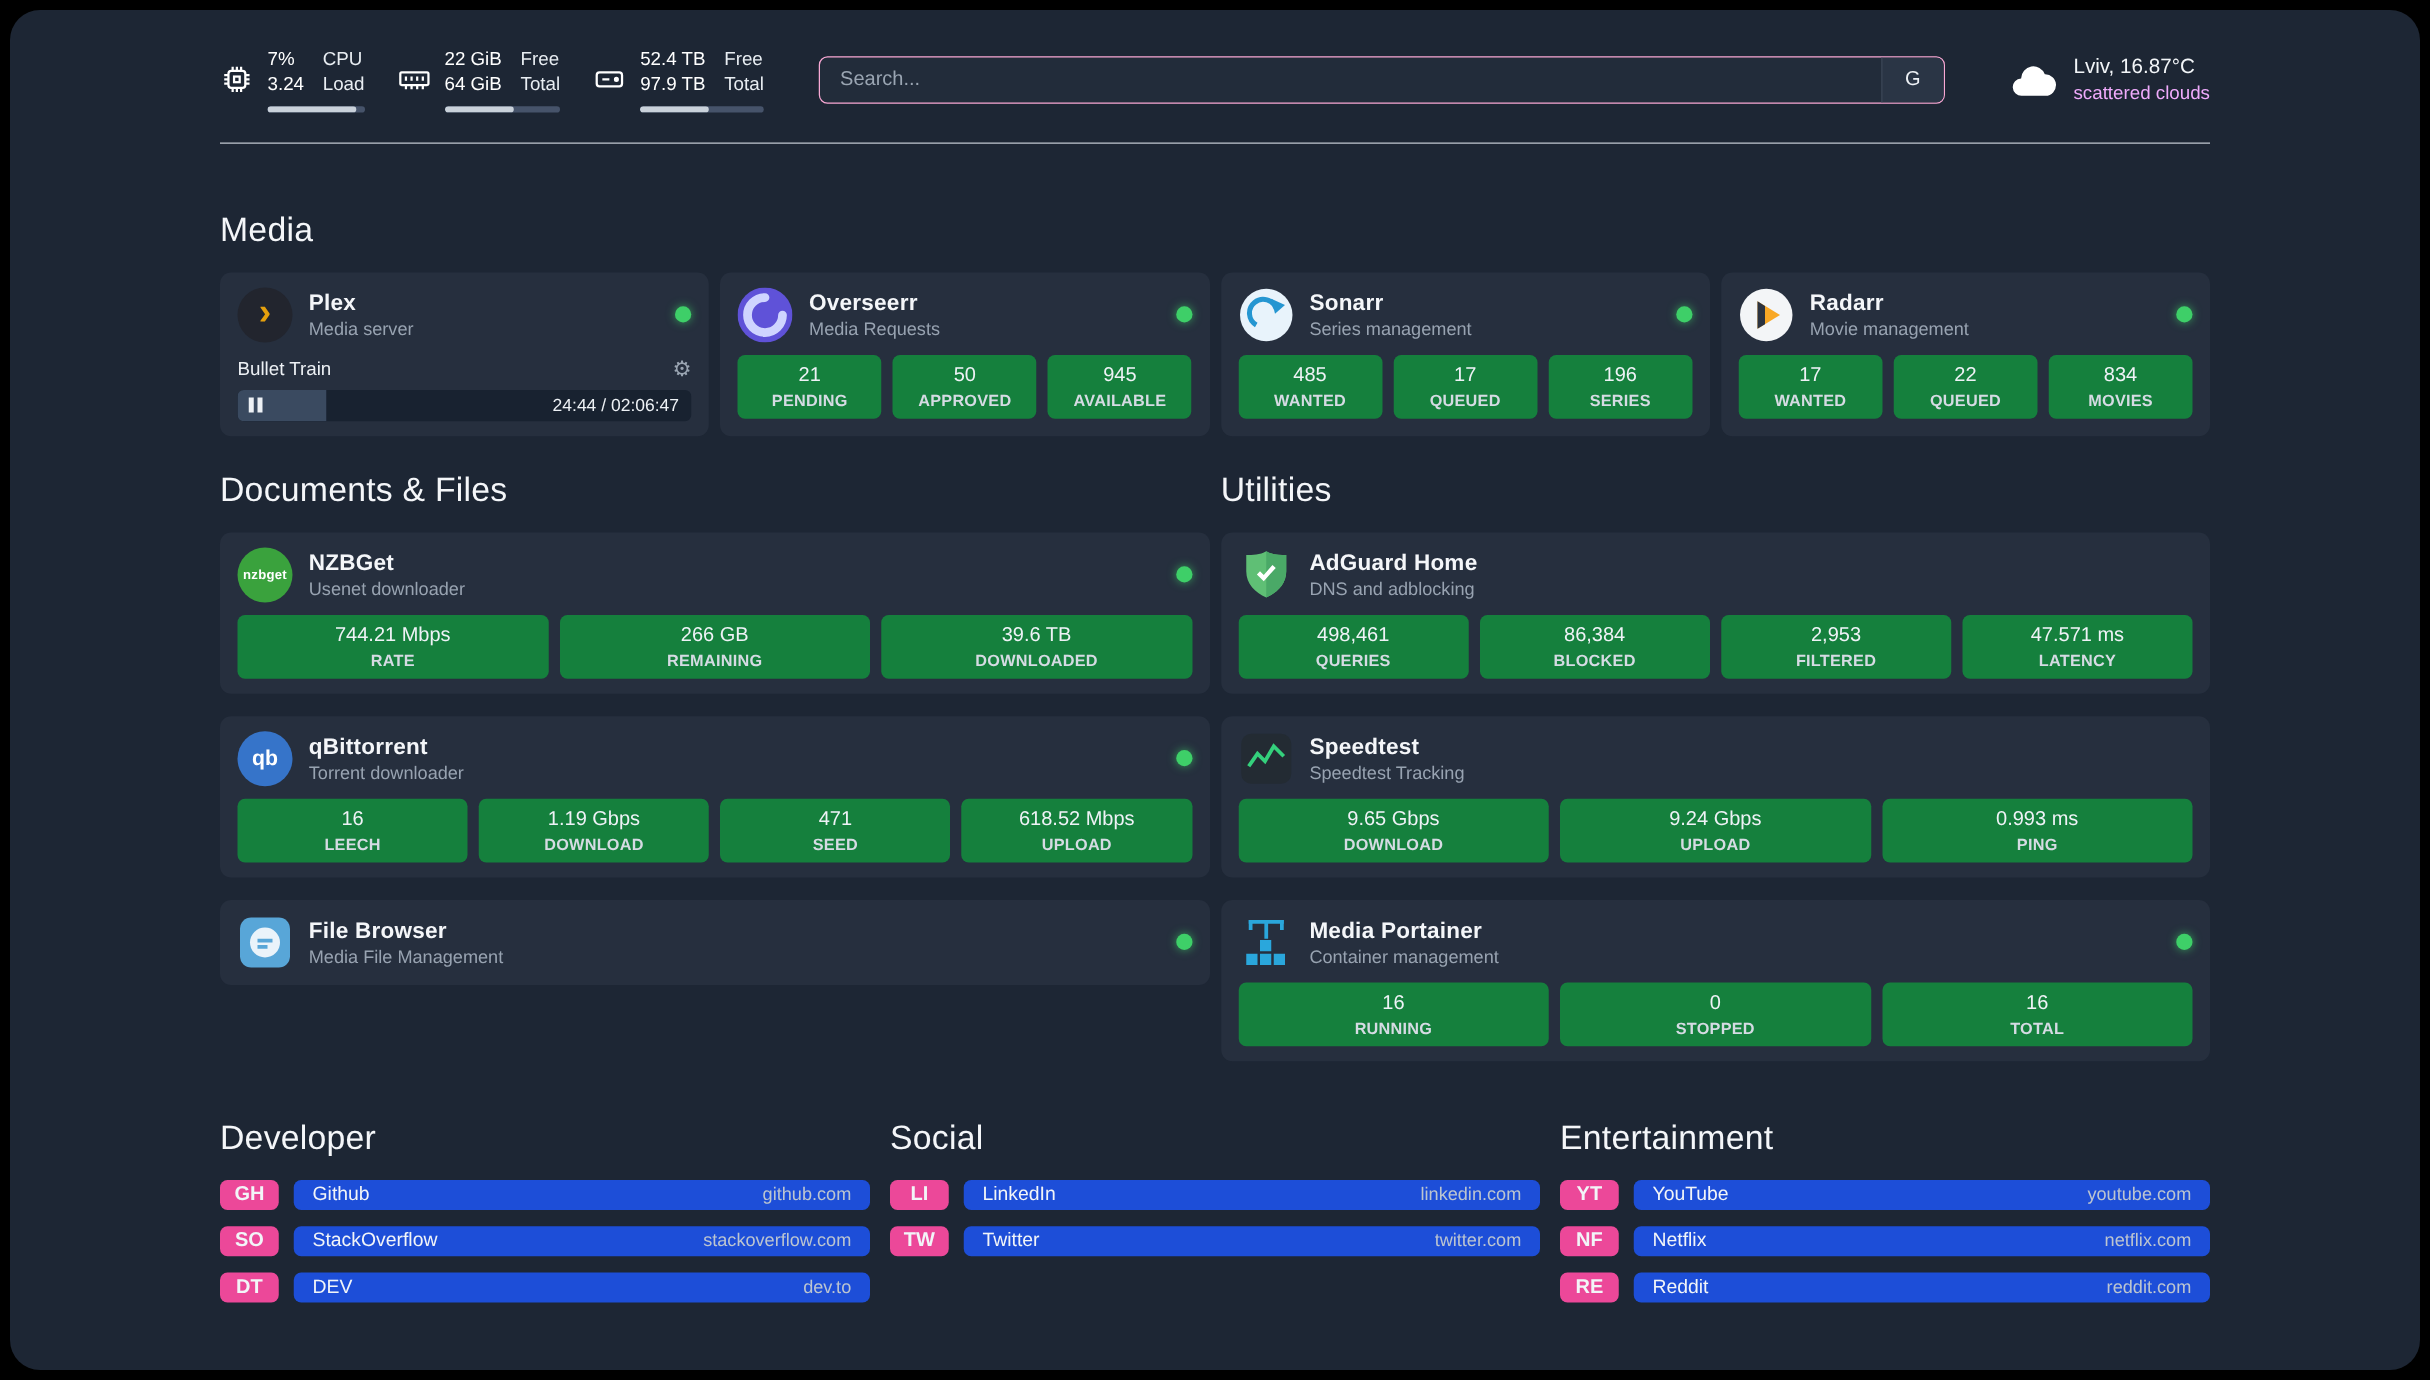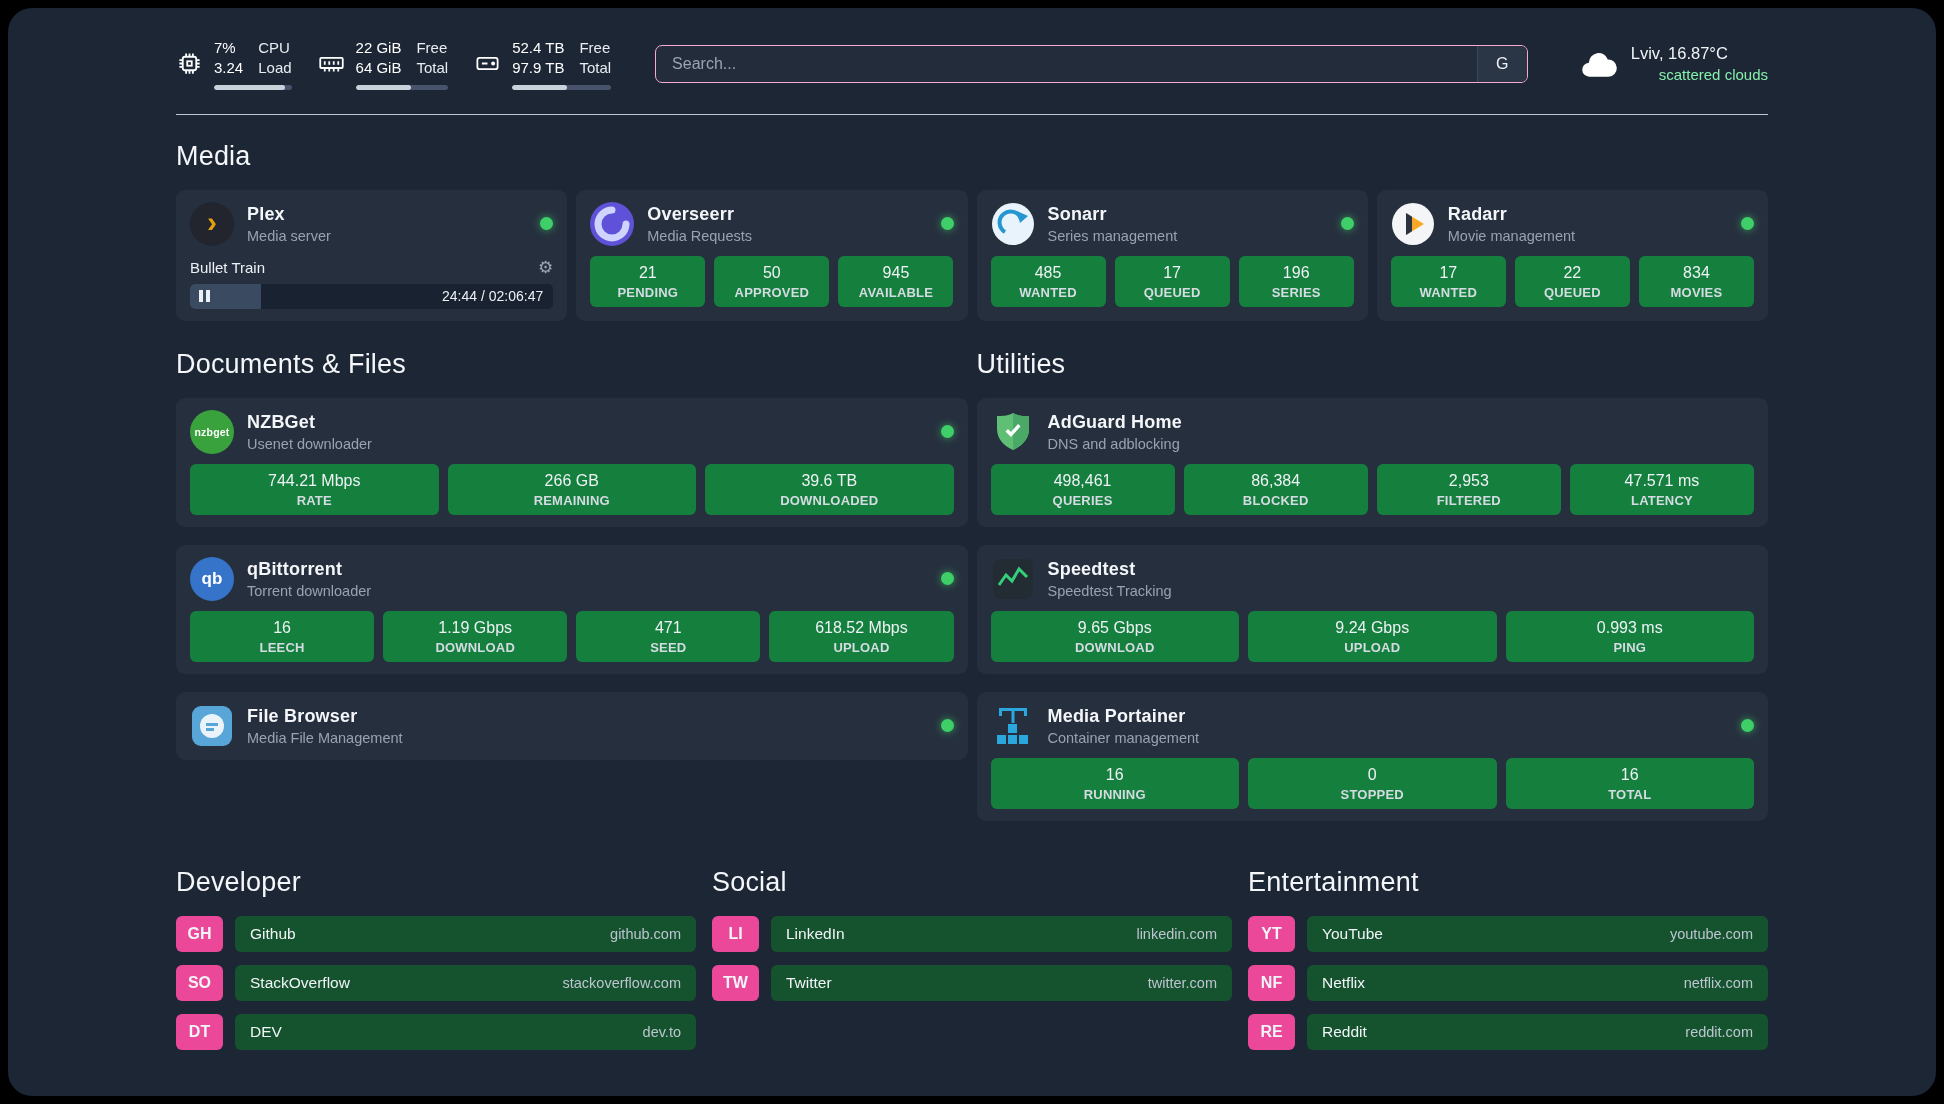--- a/index.html
+++ b/index.html
@@ -16,26 +16,26 @@
   .m-fill { height:100%; background:#c9d1da; border-radius:3px; }
 
   .search { flex:1; display:flex; align-items:center; height:38px; background:#222c3a; border:1px solid #f9a8d4; border-radius:7px; margin:0 26px 0 18px; overflow:hidden; }
   .search-input { flex:1; border:0; background:transparent; color:#e5eaf0; font-size:16px; padding:0 16px; outline:none; font-family:inherit; }
   .search-input::placeholder { color:#9aa5b2; }
   .search-btn { width:50px; align-self:stretch; border-left:1px solid #3b4656; background:#2a3545; color:#eef2f6; font-size:16px; display:flex; align-items:center; justify-content:center; cursor:pointer; }
 
   .weather { display:flex; align-items:center; gap:13px; }
   .weather svg { width:38px; height:30px; display:block; }
   .weather-loc { font-size:16.5px; color:#f2f5f8; }
-  .weather-cond { font-size:15px; color:#86efac; margin-top:3px;margin-left:28px; }
+  .weather-cond { font-size:15px; color:#f0abfc; margin-top:3px; }
 
   .divider { margin:24px 168px 0; border-top:1.5px solid rgba(223,229,236,.85); }
 
   
-  .content { padding:26px 168px 0; }
+  .content { padding:54px 168px 0; }
   .section-title { font-size:27px; font-weight:500; color:#f4f6f9; margin-bottom:18px; letter-spacing:.2px; }
 
   .media-grid { display:grid; grid-template-columns:repeat(4,1fr); gap:9px; }
   .card { background:#262f3e; border-radius:9px; padding:12px 14px; }
   .media-grid .card { min-height:128px; }
 
   .card-head { display:flex; align-items:center; gap:13px; }
   .app-icon { width:44px; height:44px; flex:0 0 44px; display:flex; align-items:center; justify-content:center; border-radius:50%; }
   .app-icon svg { width:44px; height:44px; display:block; }
   .app-name { font-size:18px; font-weight:600; letter-spacing:.2px; color:#f4f6f9; }
@@ -68,21 +68,21 @@
   .icon-nzb { background:#3aa23d; }
   .icon-nzb span { color:#fff; font-weight:700; font-size:10.5px; letter-spacing:.2px; }
   .icon-qb { background:#3674c9; }
   .icon-qb span { color:#fff; font-weight:700; font-size:17px; }
   .square { border-radius:10px; }
 
   
   .bookmarks { display:grid; grid-template-columns:repeat(3,1fr); gap:16px; margin-top:46px; align-items:start; }
   .bm-row { display:flex; gap:12px; margin-bottom:13px; cursor:pointer; }
   .bm-abbr { width:47px; background:#ec4899; border-radius:6px; display:flex; align-items:center; justify-content:center; font-weight:700; font-size:16px; color:#f2f5f8; }
-  .bm-bar { flex:1; height:36px; background:#14532d; border-radius:6px; display:flex; align-items:center; justify-content:space-between; padding:0 15px; }
+  .bm-bar { flex:1; height:24px; background:#1d4ed8; border-radius:6px; display:flex; align-items:center; justify-content:space-between; padding:0 15px; }
   .bm-name { font-size:15.5px; color:#f2f5f8; }
   .bm-url { font-size:14.5px; color:#bcc5d0; }
 </style>
 </head>
 <body>
 
 <div class="app">
 
   <div class="topbar">
 

